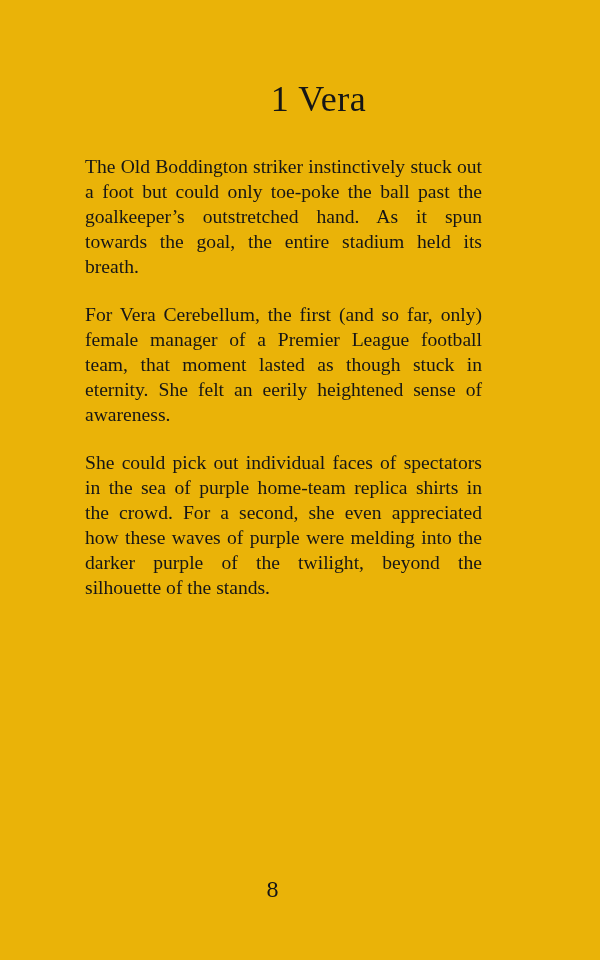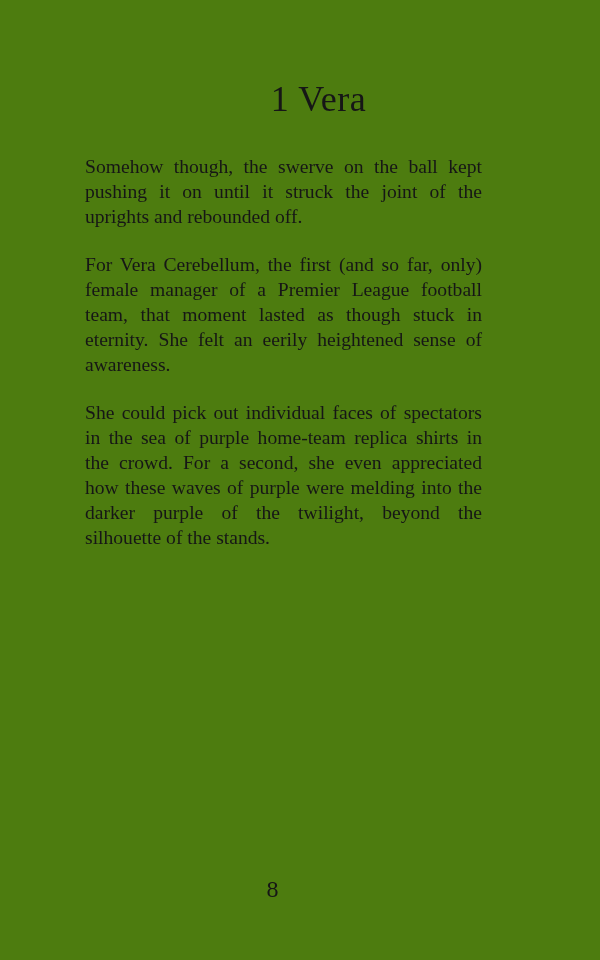--- a/index.html
+++ b/index.html
@@ -4,21 +4,21 @@
 <style>
   html, body {
     margin: 0;
     padding: 0;
     background: #ffffff;
   }
   .page {
     position: relative;
     width: 600px;
     height: 960px;
-    background: #4d7c0f;
+    background: #eab308;
     font-family: "Liberation Serif", "DejaVu Serif", serif;
     color: #161616;
     overflow: hidden;
   }
   .chapter-heading {
     position: absolute;
     top: 78px;
     left: 85px;
     width: 397px;
     margin: 0;
@@ -55,19 +55,19 @@
     transform: translateX(-11px);
   }
 </style>
 </head>
 <body>
 
 <div class="page">
   <h1 class="chapter-heading">1 Vera</h1>
 
   <div class="body-text">
-      <p>Somehow though, the swerve on the ball kept pushing it on until it struck the joint of the uprights and rebounded off.</p>
+      <p>The Old Boddington striker instinctively stuck out a foot but could only toe-poke the ball past the goalkeeper’s outstretched hand. As it spun towards the goal, the entire stadium held its breath.</p>
       <p>For Vera Cerebellum, the first (and so far, only) female manager of a Premier League football team, that moment lasted as though stuck in eternity. She felt an eerily heightened sense of awareness.</p>
       <p>She could pick out individual faces of spectators in the sea of purple home-team replica shirts in the crowd. For a second, she even appreciated how these waves of purple were melding into the darker purple of the twilight, beyond the silhouette of the stands.</p>
     </div>
 
   <div class="page-number">8</div>
 </div>
 
 </body></html>

